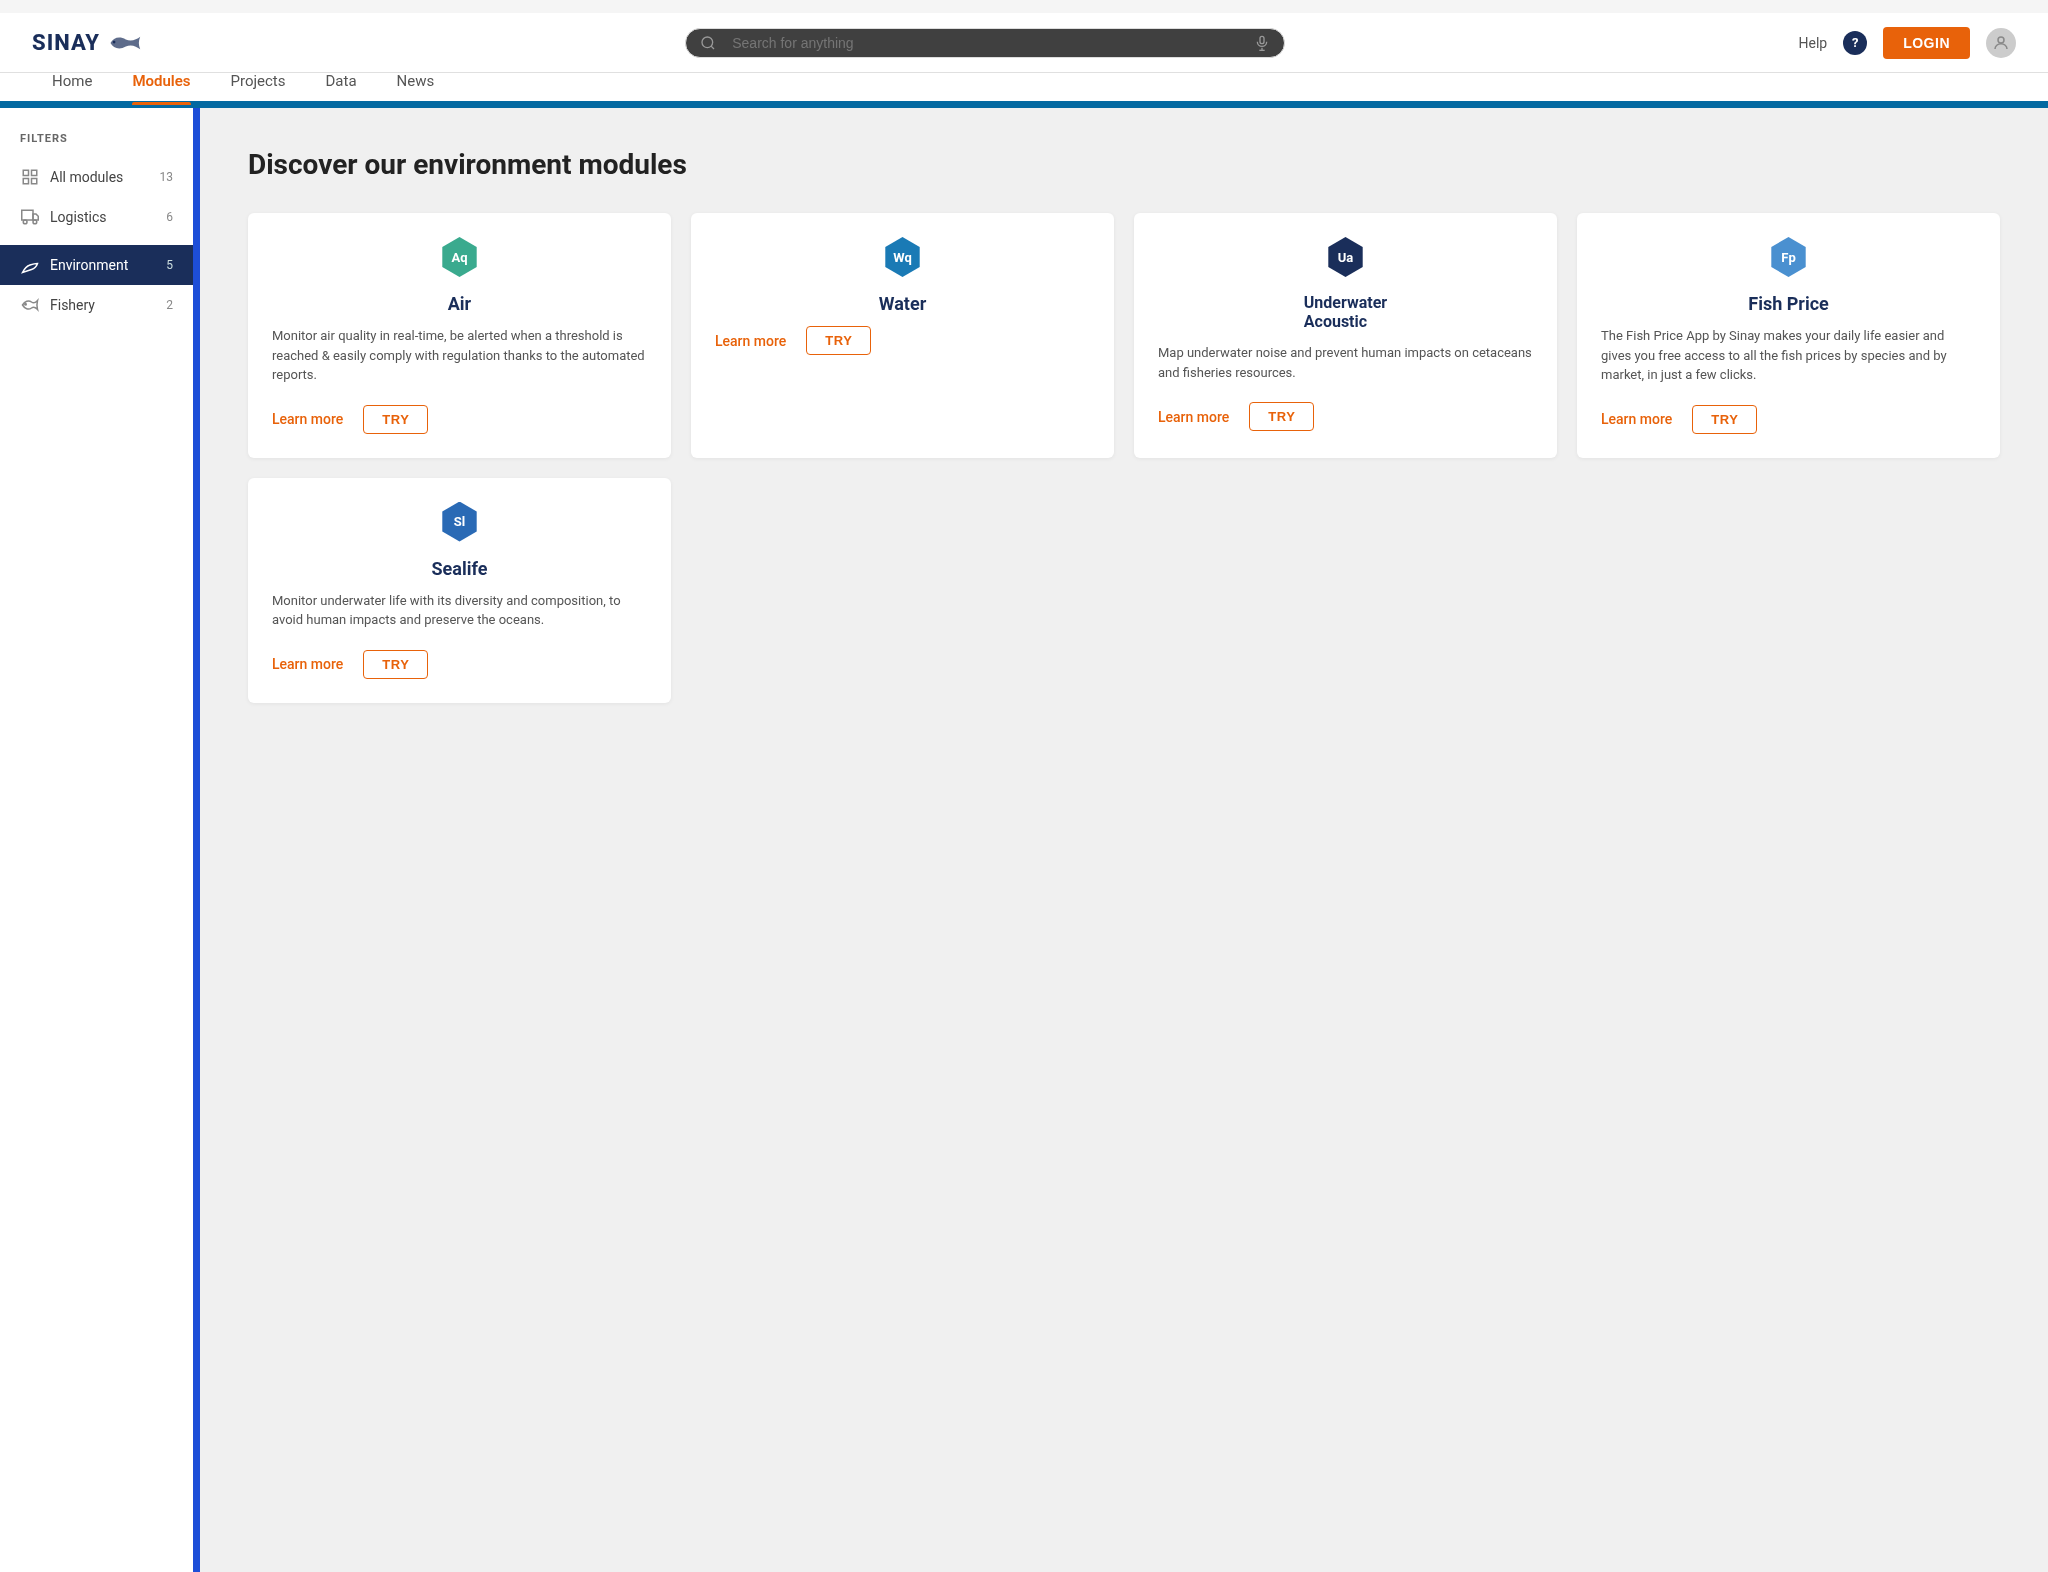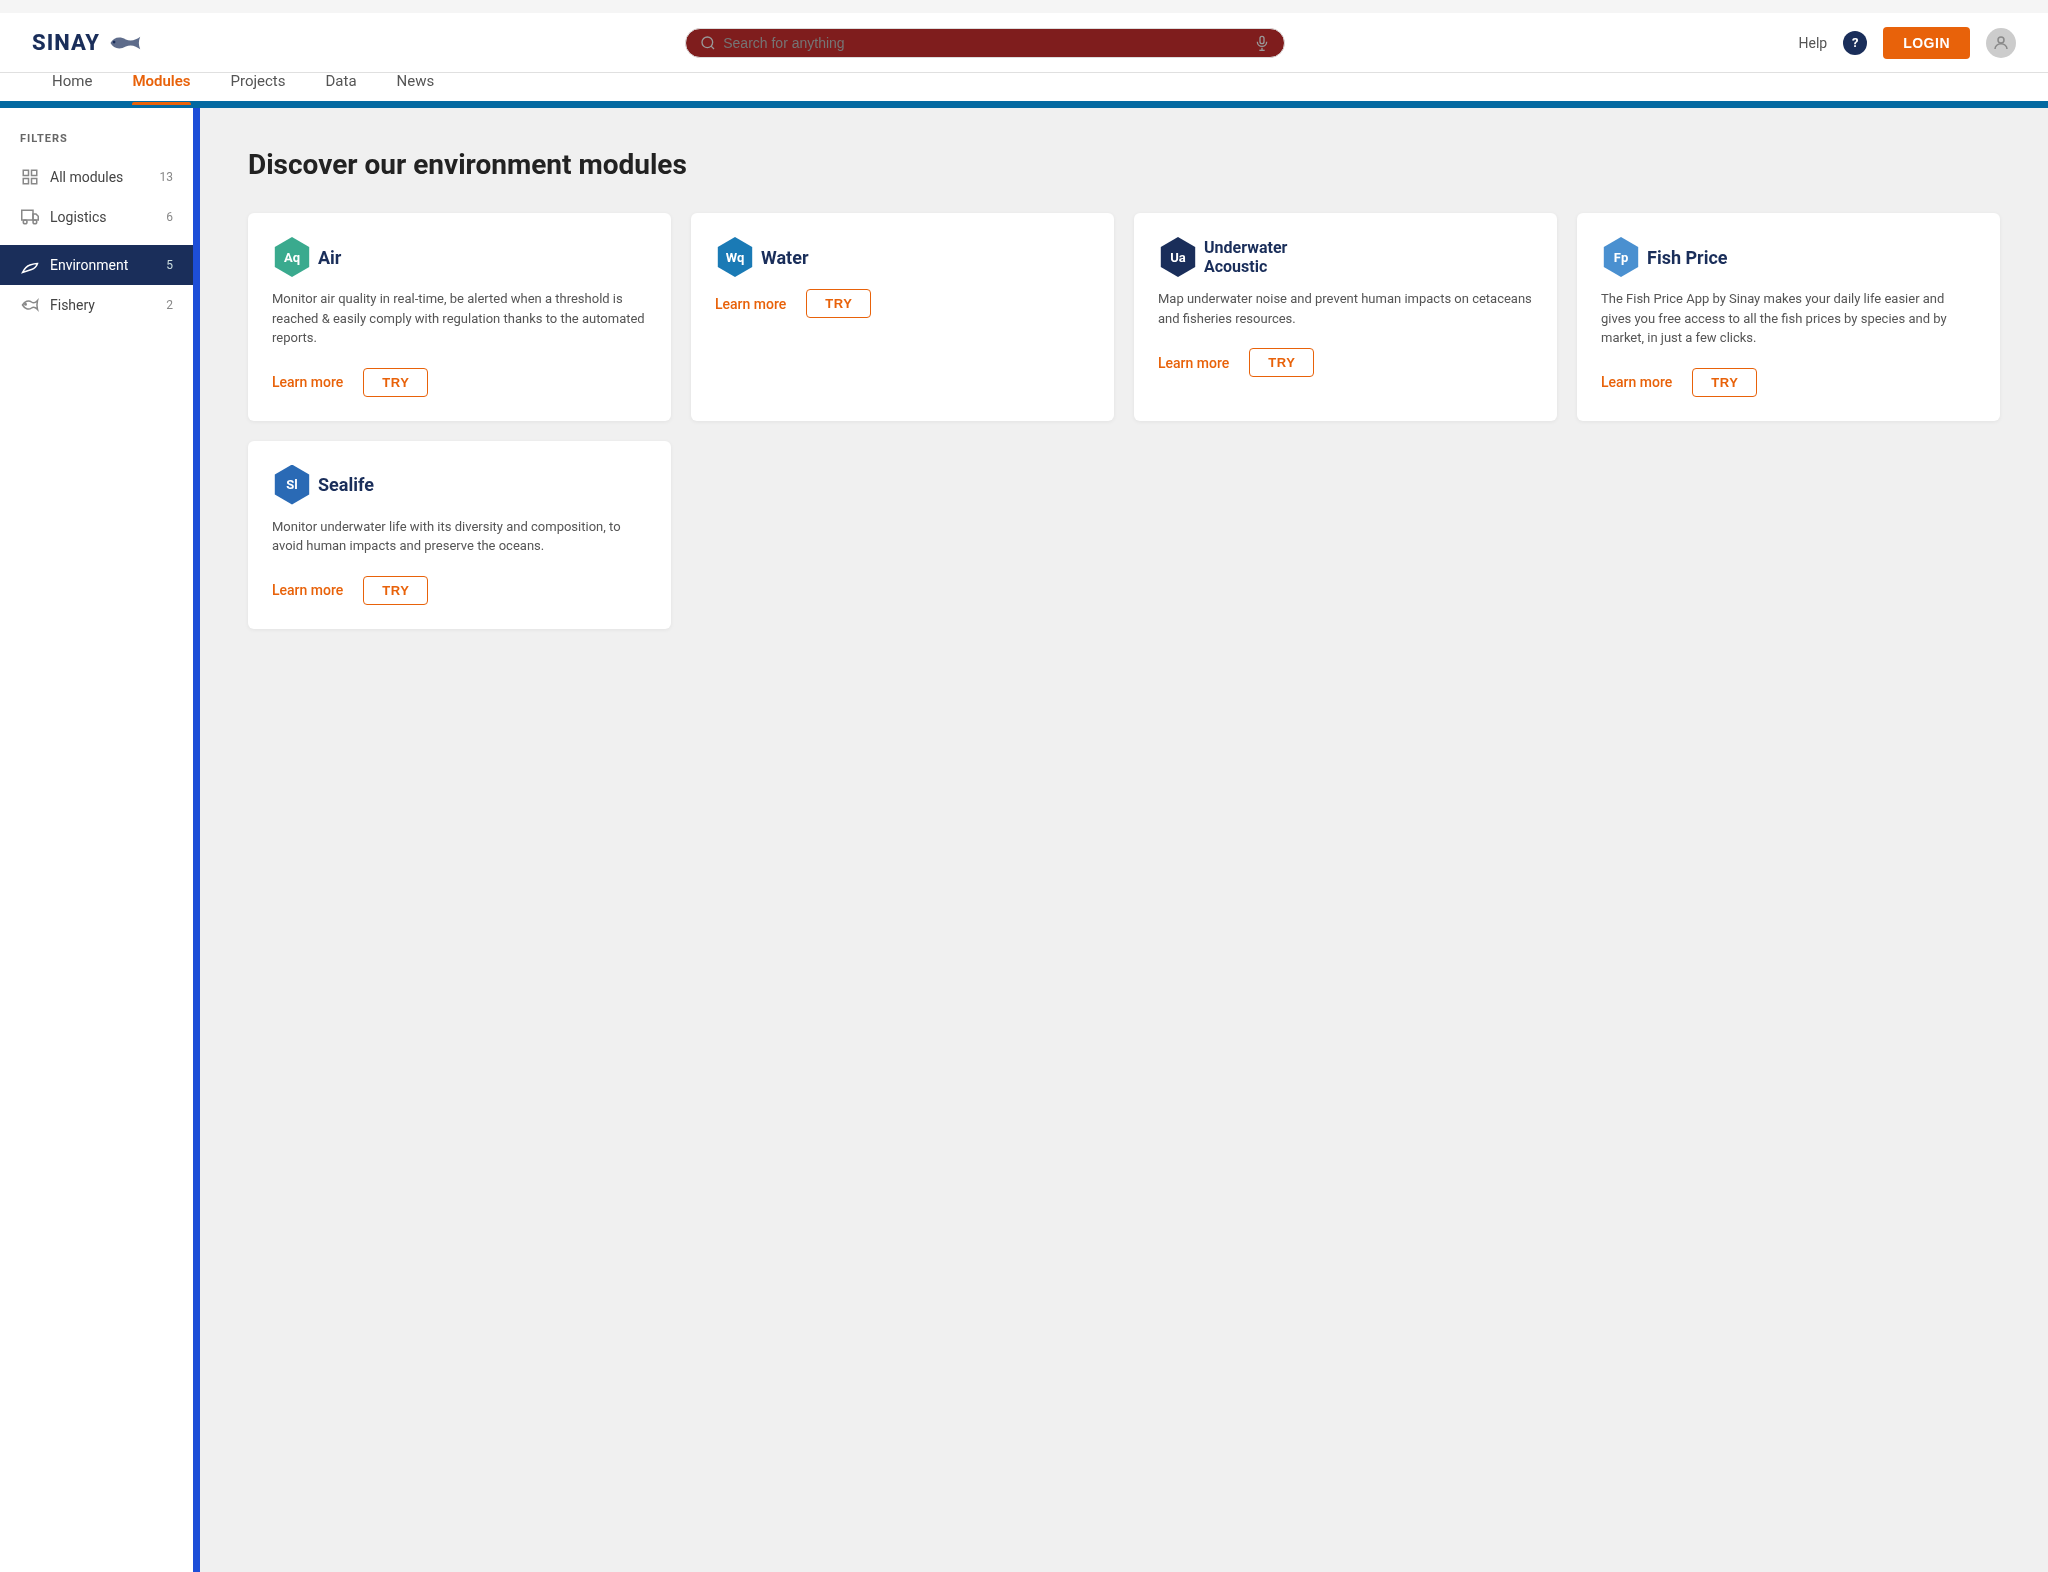--- a/index.html
+++ b/index.html
@@ -36,22 +36,22 @@
     }
     .search-bar {
       flex: 1;
       max-width: 600px;
       margin: 0 auto;
       display: flex;
       align-items: center;
       border: 1px solid #ddd;
       border-radius: 24px;
       padding: 6px 14px;
-      background: #7f1d1d;
-      gap: 7px;
+      background: #404040;
+      gap: 16px;
     }
     .search-bar input {
       border: none;
       outline: none;
       flex: 1;
       font-size: 14px;
       color: #999;
       background: transparent;
     }
     .header-right {
@@ -220,22 +220,23 @@
     
     .module-card {
       background: #fff;
       border-radius: 6px;
       padding: 24px;
       box-shadow: 0 1px 4px rgba(0,0,0,0.06);
     }
     .module-card-header {
       display: flex;
       align-items: center;
-      gap: 6px;
+      gap: 16px;
       margin-bottom: 12px;
+      flex-direction: column;
     }
     .module-icon {
       width: 40px;
       height: 40px;
       border-radius: 6px;
       display: flex;
       align-items: center;
       justify-content: center;
       font-size: 13px;
       font-weight: 700;

